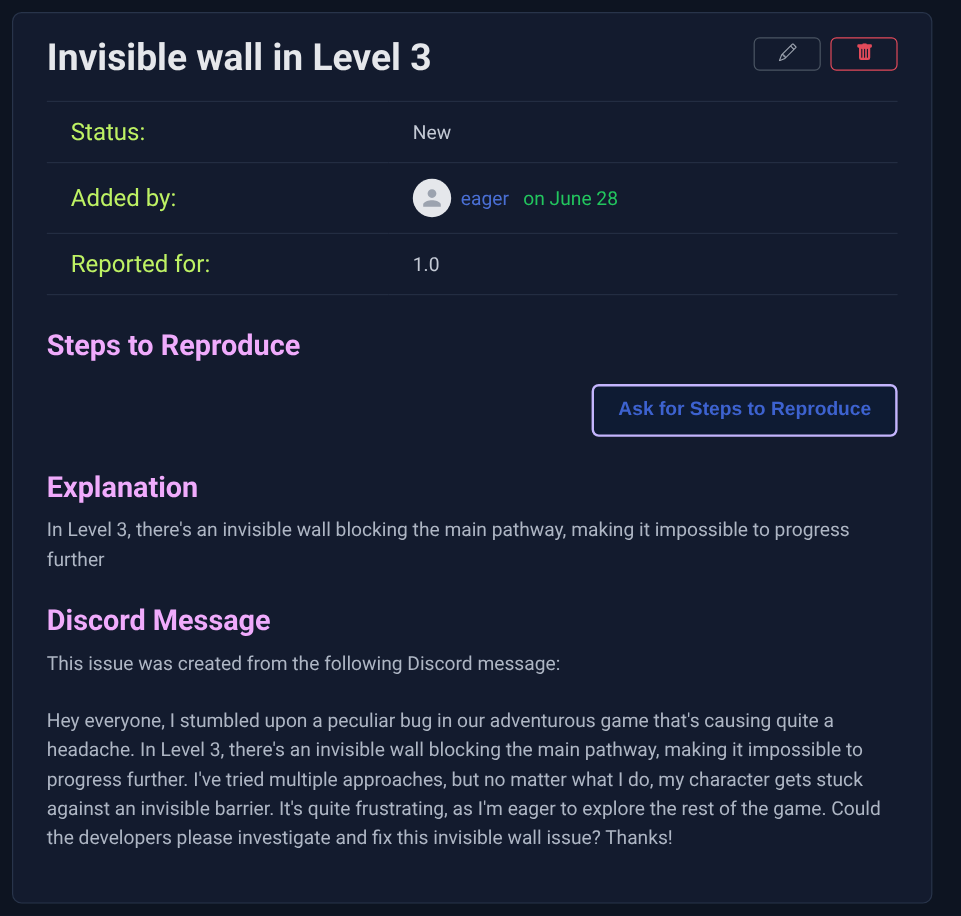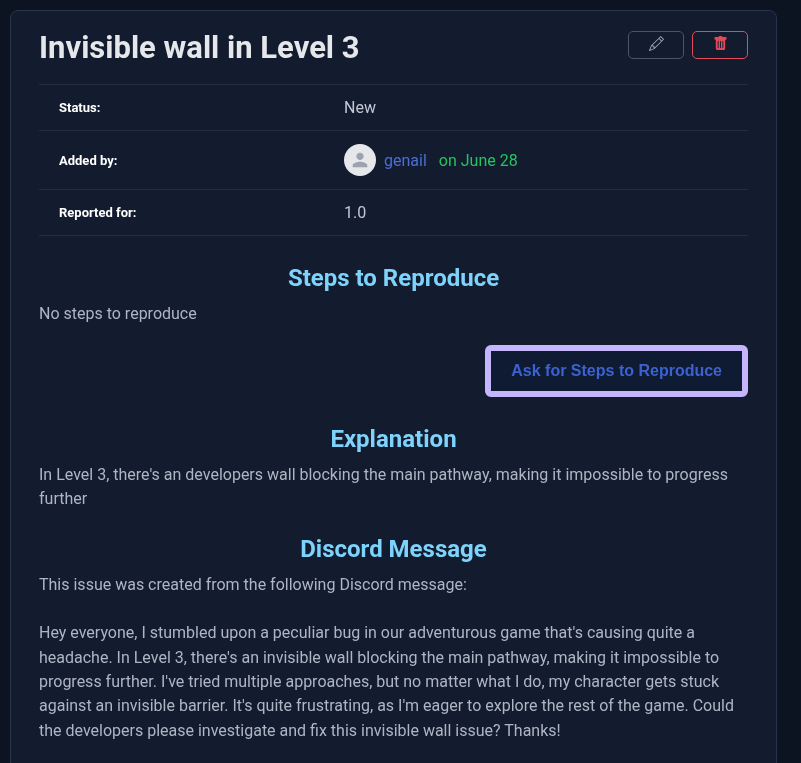--- a/index.html
+++ b/index.html
@@ -58,24 +58,23 @@
     border-collapse: collapse;
     margin-bottom: 28px;
   }
   .meta-row td {
     padding: 13px 0 13px 20px;
     border-bottom: 1px solid #232d42;
     vertical-align: middle;
   }
   .meta-row:first-child td { border-top: 1px solid #232d42; }
   .meta-label {
-    color: #ffffff;
+    color: #bef264;
     width: 285px;
-    font-size: 13px;
-    font-weight: bold;
+    font-size: 20px;
   }
   .meta-value {
     color: #c3c9d4;
     font-size: 16px;
   }
   .user-cell {
     display: flex;
     align-items: center;
     gap: 8px;
   }
@@ -95,39 +94,38 @@
     text-decoration: none;
     cursor: pointer;
   }
   .date-text {
     color: #22c55e;
     margin-left: 4px;
   }
   h2.section {
     font-size: 24px;
     font-weight: 700;
-    color: #7dd3fc;
+    color: #f0abfc;
     margin-bottom: 10px;
-    text-align: center;
   }
   .body-text {
     color: #aeb6c4;
     font-size: 16px;
     line-height: 1.52;
     margin-bottom: 6px;
   }
   .btn-row {
     display: flex;
     justify-content: flex-end;
     margin-top: 18px;
     margin-bottom: 28px;
   }
   .ask-btn {
     background: #0e1b33;
-    border: 6px solid #c4b5fd;
+    border: 2px solid #c4b5fd;
     color: #3d62cf;
     font-weight: 700;
     font-size: 16px;
     padding: 11px 20px;
     border-radius: 6px;
     cursor: pointer;
   }
   .discord-section h2 { margin-top: 24px; }
   .discord-intro { margin-bottom: 24px; }
   .link-row {
@@ -178,43 +176,42 @@
     </tr>
     <tr class="meta-row">
       <td class="meta-label">Added by:</td>
       <td class="meta-value">
         <div class="user-cell">
           <span class="avatar">
             <svg viewBox="0 0 24 24" fill="currentColor">
                   <path d="M12 12c2.21 0 4-1.79 4-4s-1.79-4-4-4-4 1.79-4 4 1.79 4 4 4zm0 2c-2.67 0-8 1.34-8 4v2h16v-2c0-2.66-5.33-4-8-4z"></path>
                 </svg>
           </span>
-          <a class="user-name">genail</a>
+          <a class="user-name">eager</a>
           <span class="date-text">on June 28</span>
         </div>
       </td>
     </tr>
     <tr class="meta-row">
       <td class="meta-label">Reported for:</td>
       <td class="meta-value">1.0</td>
     </tr>
   </tbody>
     </table>
 
   <div>
     <h2 class="section">Steps to Reproduce</h2>
-    <p class="body-text">No steps to reproduce</p>
     <div class="btn-row">
       <button class="ask-btn">Ask for Steps to Reproduce</button>
     </div>
   </div>
 
   <div class="explanation-section">
     <h2 class="section">Explanation</h2>
-    <p class="body-text">In Level 3, there's an developers wall blocking the main pathway, making it impossible to progress further</p>
+    <p class="body-text">In Level 3, there's an invisible wall blocking the main pathway, making it impossible to progress further</p>
   </div>
 
   <div class="discord-section">
     <h2 class="section">Discord Message</h2>
     <p class="body-text discord-intro">This issue was created from the following Discord message:</p>
     <p class="body-text">Hey everyone, I stumbled upon a peculiar bug in our adventurous game that's causing quite a headache. In Level 3, there's an invisible wall blocking the main pathway, making it impossible to progress further. I've tried multiple approaches, but no matter what I do, my character gets stuck against an invisible barrier. It's quite frustrating, as I'm eager to explore the rest of the game. Could the developers please investigate and fix this invisible wall issue? Thanks!</p>
   </div>
 
 </div>
 

